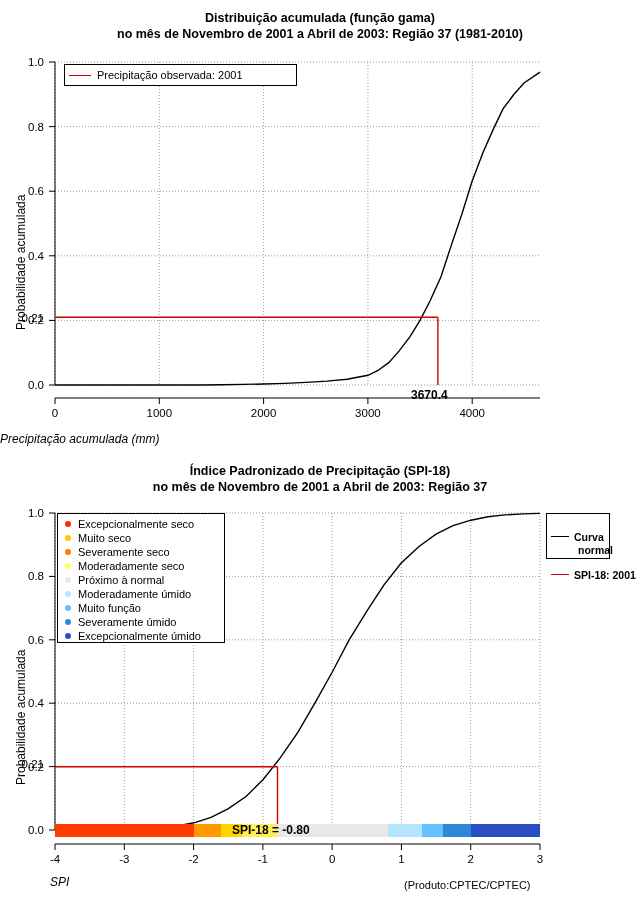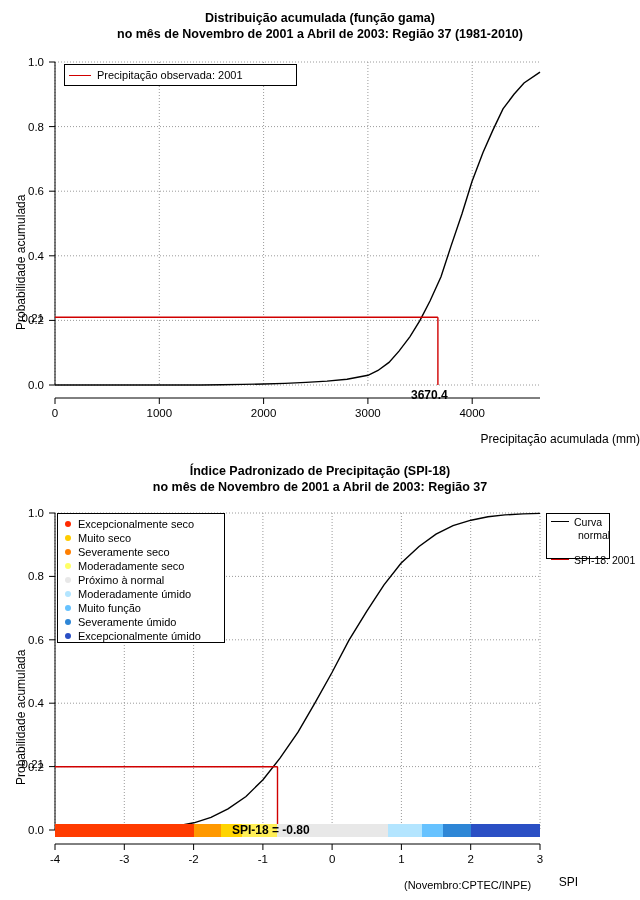--- a/index.html
+++ b/index.html
@@ -30,21 +30,22 @@
     font-size: 12.5px;
     font-weight: bold;
     line-height: 16px;
   }
 
   svg { position: absolute; top: 0; left: 0; overflow: visible; }
 
   .axis-label {
     position: absolute;
     font-size: 12px;
-    text-align: right;
+    text-align: left;
+    font-style: italic;
   }
   .ylabel {
     position: absolute;
     font-size: 12px;
     transform-origin: 0 0;
     transform: rotate(-90deg);
     white-space: nowrap;
   }
   .tick-text {
     font-size: 11.5px;
@@ -272,21 +273,21 @@
     <div class="legend-row">
       <span class="legend-dot" style="background:#2e86d6"></span>
       <span class="legend-label">Severamente úmido</span>
     </div>
     <div class="legend-row">
       <span class="legend-dot" style="background:#2a4fc4"></span>
       <span class="legend-label">Excepcionalmente úmido</span>
     </div>
   </div>
 
-  <div class="legend-box" id="legend-curves" style="left:546px; top:58px; width:64px; height:46px; padding-top:1px;">
+  <div class="legend-box" id="legend-curves" style="left:546px; top:58px; width:64px; height:46px; padding-top:16px;font-weight:bold;">
     <div class="legend-row" style="height:13px;">
       <span class="legend-swatch-line" style="border-top-color:#000000; width:18px; margin-right:5px;"></span>
       <span class="legend-label" style="font-size:10.5px;">Curva</span>
     </div>
     <div class="legend-row" style="height:13px; padding-left:31px;">
       <span class="legend-label" style="font-size:10.5px;">normal</span>
     </div>
     <div class="legend-row" style="height:13px;margin-top:12px;">
       <span class="legend-swatch-line" style="border-top-color:#d00000; width:18px; margin-right:5px;"></span>
       <span class="legend-label" style="font-size:10.5px;">SPI-18: 2001</span>
@@ -300,14 +301,14 @@
     <div class="cbar-seg" style="left:187.1px; width:34.6px; background:#ffee55;"></div>
     <div class="cbar-seg" style="left:221.7px; width:110.9px; background:#e8e8e8;"></div>
     <div class="cbar-seg" style="left:332.6px; width:34.6px; background:#b3e5ff;"></div>
     <div class="cbar-seg" style="left:367.2px; width:20.8px; background:#66c2ff;"></div>
     <div class="cbar-seg" style="left:388.0px; width:27.7px; background:#2e86d6;"></div>
     <div class="cbar-seg" style="left:415.7px; width:69.3px; background:#2a4fc4;"></div>
   </div>
 
   <div class="annot-bold" style="left:232px; top:368px;">SPI-18 = -0.80</div>
 
-  <div class="credit" style="left:404px; top:424px;">(Novembro:CPTEC/INPE)</div>
+  <div class="credit" style="left:404px; top:424px;">(Produto:CPTEC/CPTEC)</div>
 </div>
 
 </body></html>

